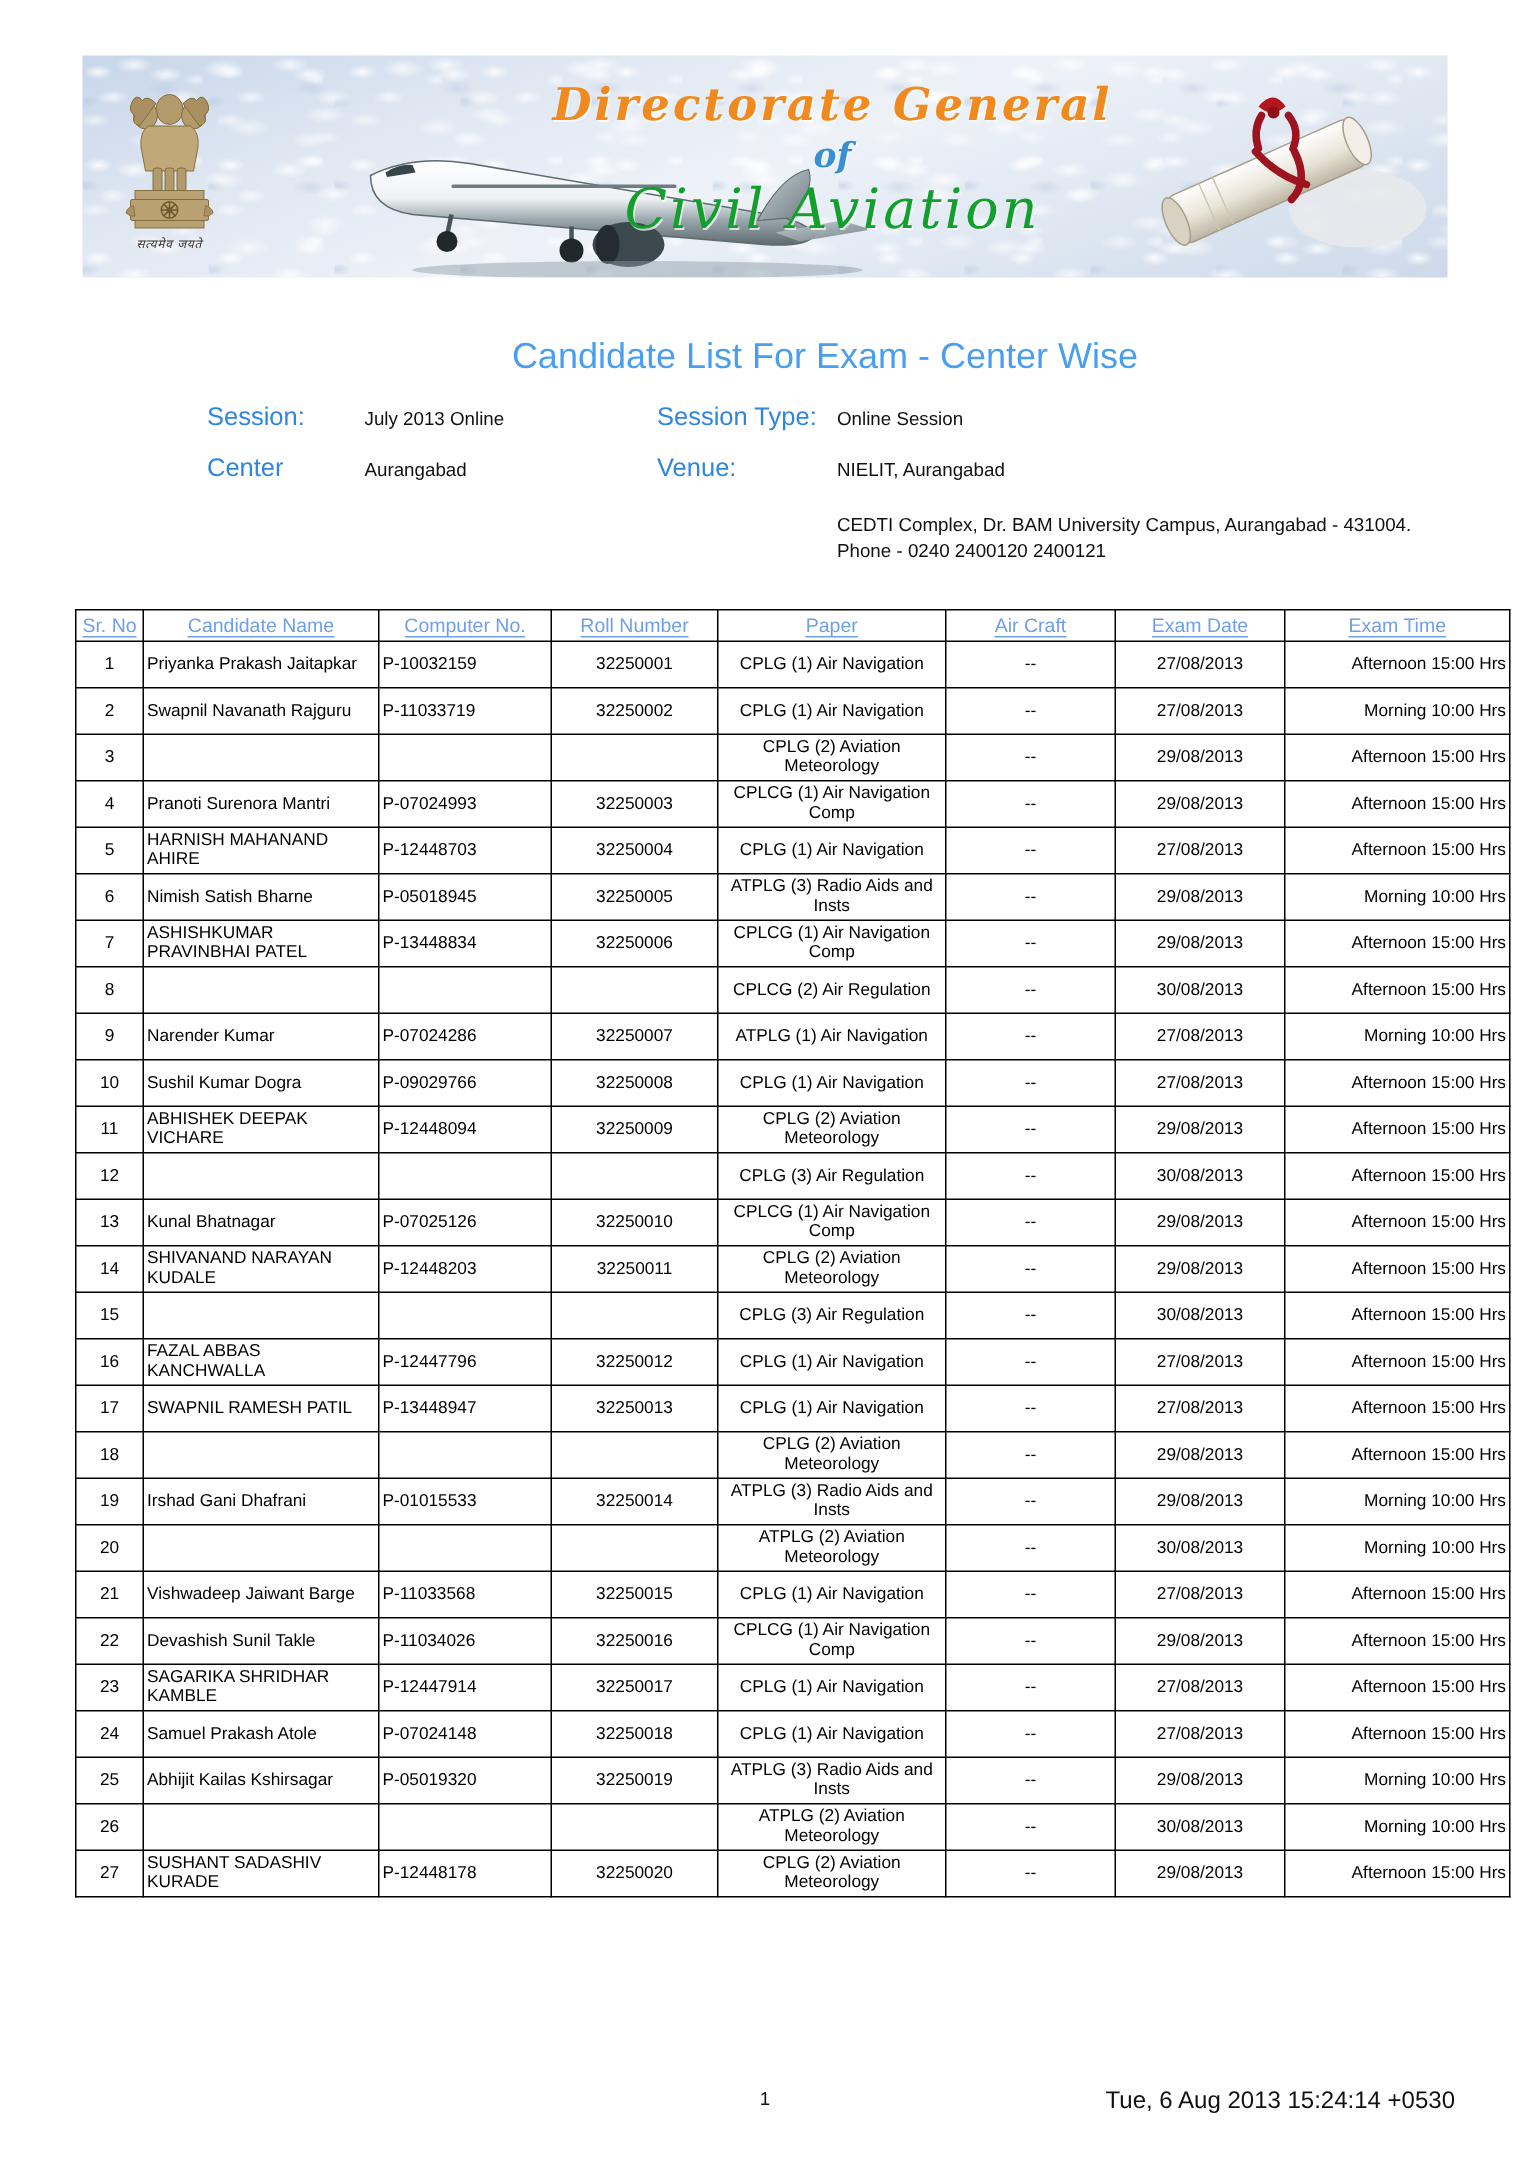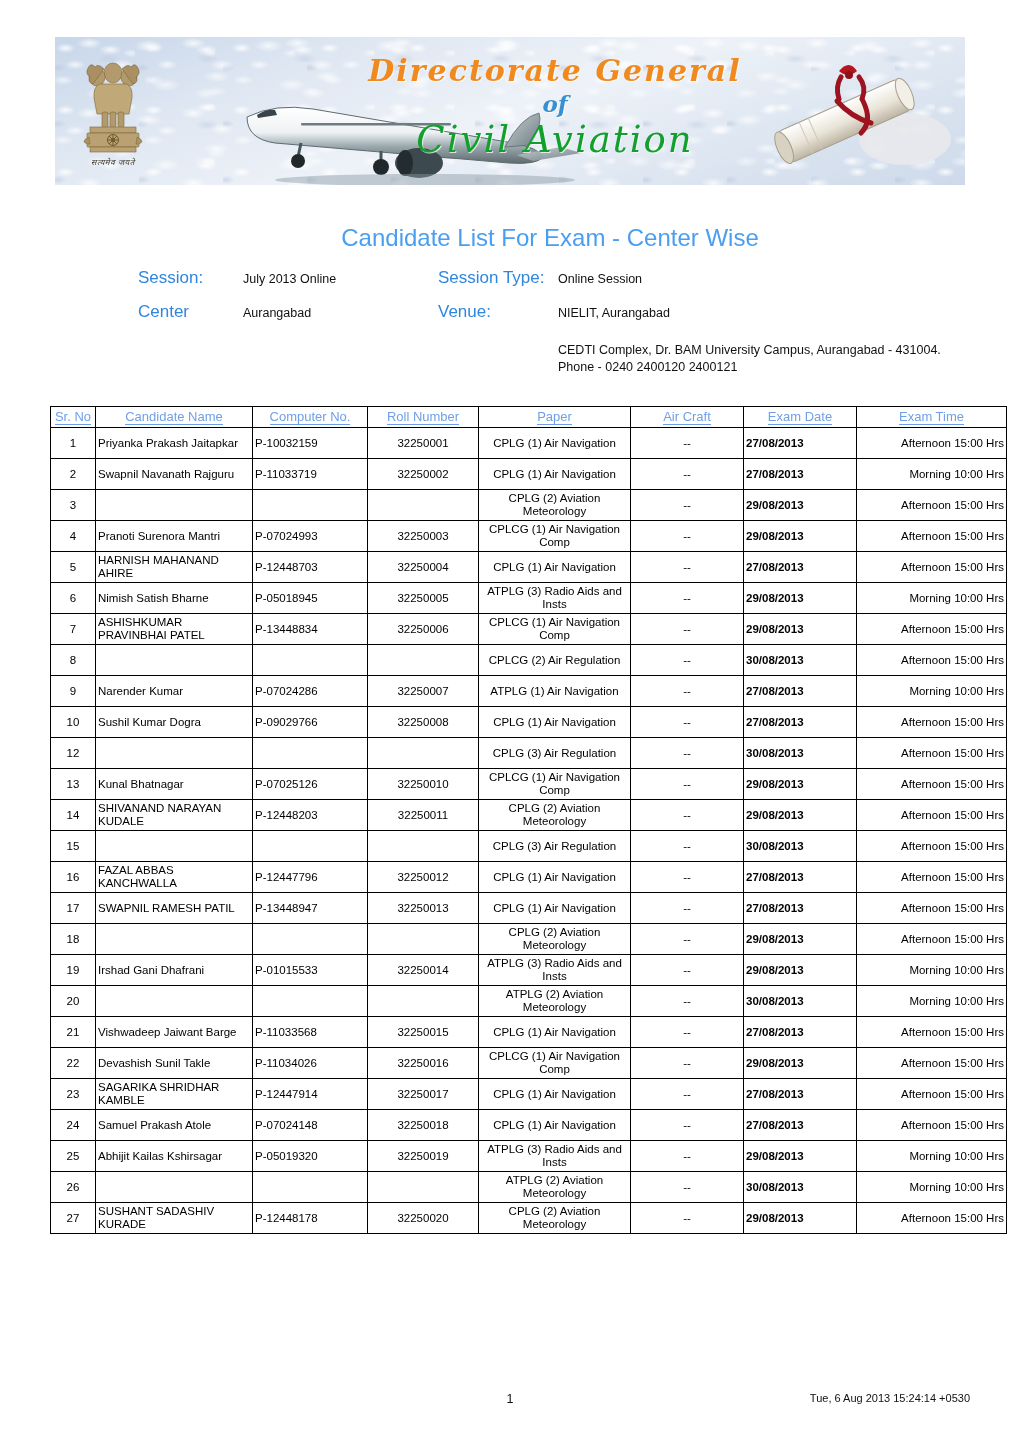--- a/index.html
+++ b/index.html
@@ -198,38 +198,38 @@
     display: inline-block;
     line-height: 14px;
   }
   .grid tbody td { height: 30px; }
   .col-sr    { width: 40px;  text-align: center; }
   .col-name  { width: 152px; text-align: left; }
   .col-comp  { width: 110px; text-align: left; }
   .col-roll  { width: 106px; text-align: center; font-size: 15px; }
   .col-paper { width: 147px; text-align: center; }
   .col-air   { width: 108px; text-align: center; }
-  .col-date  { width: 108px; text-align: left; font-weight: bold; }
+  .col-date  { width: 108px; text-align: center; }
   .col-time  { width: 145px; text-align: right; padding-left: 4px; }
 
   
   .footer-page {
     position: absolute;
     left: 0;
     top: 1392px;
     width: 1020px;
     text-align: center;
     font-size: 12.5px;
     color: #111;
   }
   .footer-ts {
     position: absolute;
     right: 50px;
     top: 1392px;
-    font-size: 11px;
+    font-size: 16px;
     color: #111;
   }
 </style>
 </head>
 <body>
 
 <div class="banner">
   <div class="banner-texture"></div>
 
   <div class="emblem">
@@ -474,20 +474,30 @@
         <td class="col-sr">10</td>
         <td class="col-name">Sushil Kumar Dogra</td>
         <td class="col-comp">P-09029766</td>
         <td class="col-roll">32250008</td>
         <td class="col-paper">CPLG (1) Air Navigation</td>
         <td class="col-air">--</td>
         <td class="col-date">27/08/2013</td>
         <td class="col-time">Afternoon 15:00 Hrs</td>
       </tr>
       <tr>
+        <td class="col-sr">11</td>
+        <td class="col-name">ABHISHEK DEEPAK VICHARE</td>
+        <td class="col-comp">P-12448094</td>
+        <td class="col-roll">32250009</td>
+        <td class="col-paper">CPLG (2) Aviation Meteorology</td>
+        <td class="col-air">--</td>
+        <td class="col-date">29/08/2013</td>
+        <td class="col-time">Afternoon 15:00 Hrs</td>
+      </tr>
+      <tr>
         <td class="col-sr">12</td>
         <td class="col-name"></td>
         <td class="col-comp"></td>
         <td class="col-roll"></td>
         <td class="col-paper">CPLG (3) Air Regulation</td>
         <td class="col-air">--</td>
         <td class="col-date">30/08/2013</td>
         <td class="col-time">Afternoon 15:00 Hrs</td>
       </tr>
       <tr>

